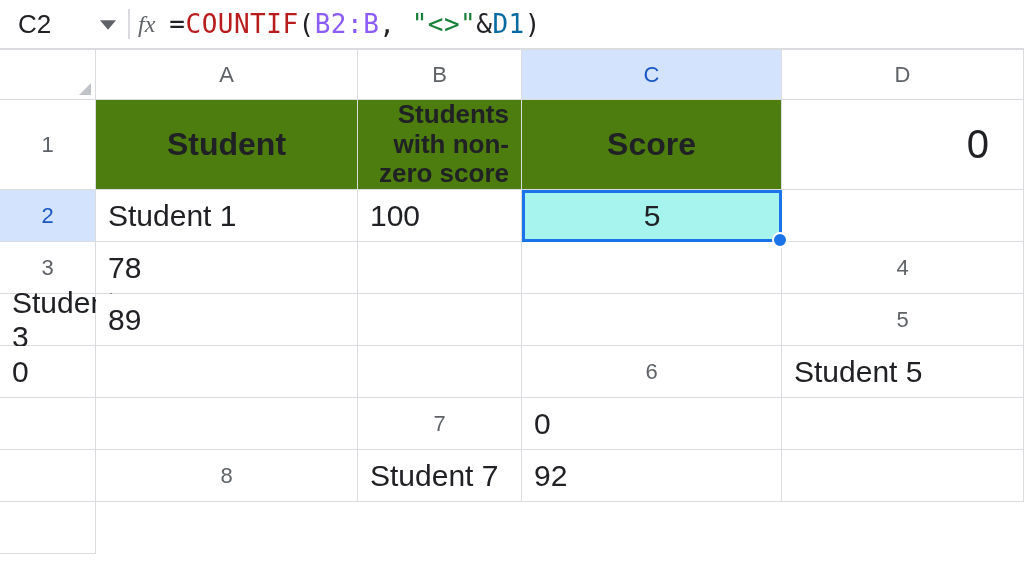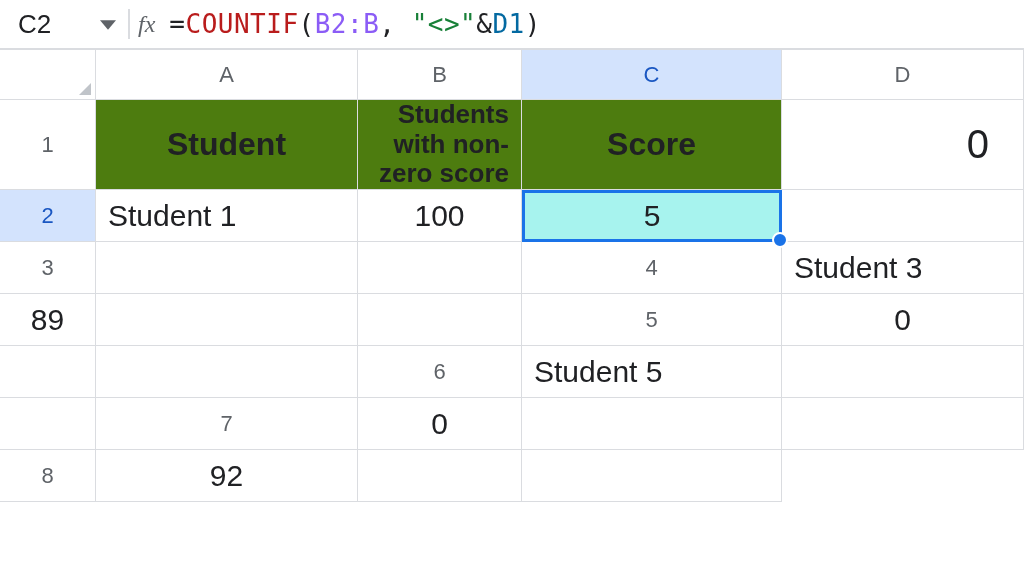--- a/index.html
+++ b/index.html
@@ -115,21 +115,21 @@
     justify-content: center;
     text-align: right;
     line-height: 1.15;
   }
   .hdr.small { font-size: 26px; }
   .d1 {
     font-size: 40px;
     justify-content: flex-end;
     padding-right: 34px;
   }
-  .score { justify-content: center; }
+  .score { }
   .active {
     position: relative;
     background: #a7f3ee;
     border: 3px solid #1a73e8;
     justify-content: center;
     font-size: 30px;
   }
   .handle {
     position: absolute;
     right: -9px; bottom: -9px;
@@ -208,20 +208,23 @@
     </div>
   <div class="cell active row-h2">
     <span>5</span>
     <span class="handle"></span>
   </div>
   <div class="cell row-h2"></div>
 
   <div class="rowhead row-h2">
       <span>3</span>
     </div>
+  <div class="cell score row-h2">
+      <span>78</span>
+    </div>
   <div class="cell row-h2"></div>
   <div class="cell row-h2"></div>
 
   <div class="rowhead row-h2">
       <span>4</span>
     </div>
   <div class="cell row-h2">
       <span>Student 3</span>
     </div>
   <div class="cell score row-h2">
@@ -253,18 +256,21 @@
     </div>
   <div class="cell score row-h2">
       <span>0</span>
     </div>
   <div class="cell row-h2"></div>
   <div class="cell row-h2"></div>
 
   <div class="rowhead row-h2">
       <span>8</span>
     </div>
+  <div class="cell row-h2">
+      <span>Student 7</span>
+    </div>
   <div class="cell score row-h2">
       <span>92</span>
     </div>
   <div class="cell row-h2"></div>
   <div class="cell row-h2"></div>
 </div>
 
 </body></html>

